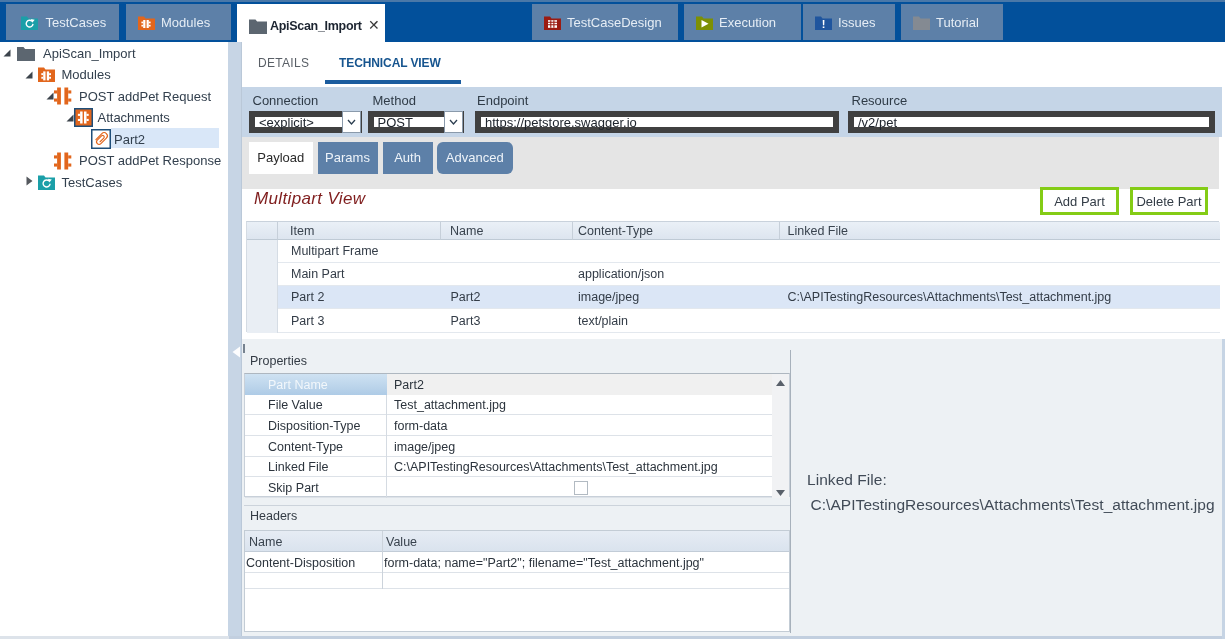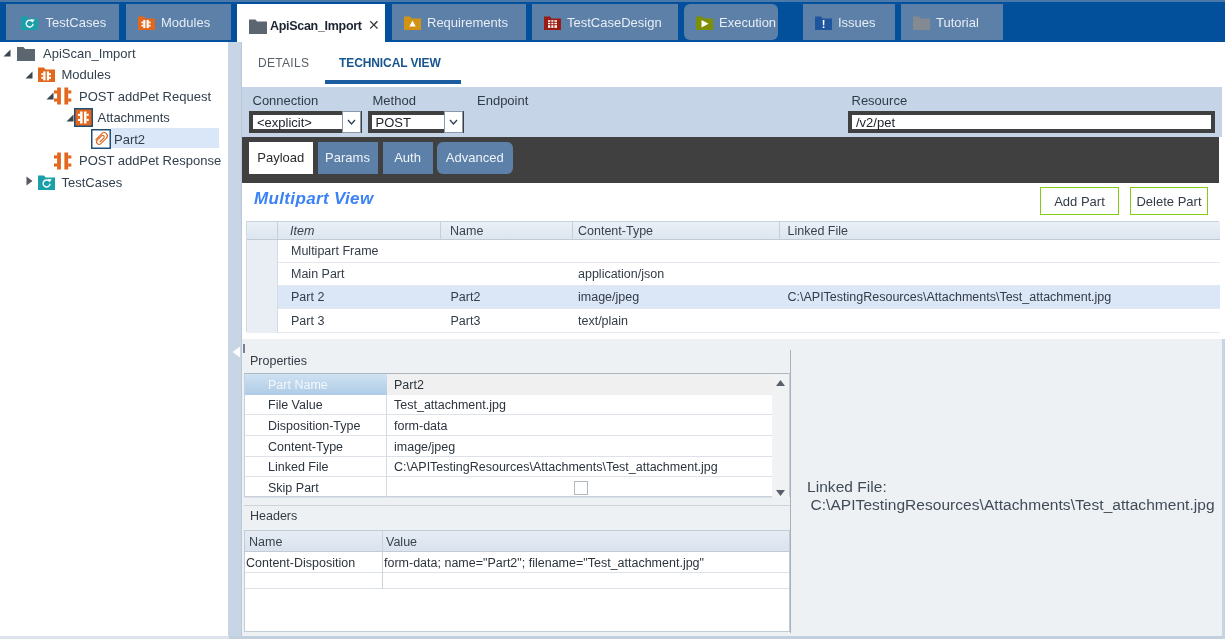--- a/index.html
+++ b/index.html
@@ -21,33 +21,33 @@
 .trow { position:absolute; height:20px; font-size:13px; color:#33404e; display:flex; align-items:center; }
 .texp { position:absolute; width:10px; height:10px; }
 .ticn { position:absolute; }
 
 
 #splitter { left:227.5px; top:42px; width:14.5px; height:597px; background:#c7d5e5; border-right:1px solid #bac8d8; }
 
 
 #detailsbar { left:242px; top:42px; width:977px; height:45px; background:#fff; }
 #band { left:242px; top:87px; width:980px; height:50px; background:#c5d5e7; }
-#pbar { left:242px; top:137px; width:977px; height:46px; background:#404040; }
+#pbar { left:242px; top:137px; width:977px; height:52px; background:#e5e5e5; }
 .ptab { position:absolute; top:4.5px; height:32px; background:#5d80a8; color:#eef3f9; font-size:13px;
   display:flex; align-items:center; justify-content:center; }
 .ptab.active { background:#fff; color:#2a2a2a; }
 
 .lbl { position:absolute; font-size:13px; color:#2f3b47; }
-.inp { position:absolute; height:22px; background:#fff; border:4px solid #404040; font-size:13px;
+.inp { position:absolute; height:22px; background:#fff; border:6px solid #404040; font-size:13px;
   color:#20262e; display:flex; align-items:center; padding-left:4px; }
 .combo-btn { position:absolute; height:22px; width:19px; background:#fff; border:1px solid #8a9aab; }
 
 
-#mpv { left:254px; top:189px; font-size:17px; font-weight:bold; font-style:italic; color:#3b82f6; letter-spacing:0.35px; }
-.btn { position:absolute; height:28px; background:#fff; border:1px solid #84cc16; font-size:13px;
+#mpv { left:254px; top:189px; font-size:17px; font-weight:normal; font-style:italic; color:#7f1d1d; letter-spacing:0.35px; }
+.btn { position:absolute; height:28px; background:#fff; border:3px solid #84cc16; font-size:13px;
   color:#333c46; display:flex; align-items:center; justify-content:center; }
 
 
 #tbl { left:246px; top:221px; width:973px; height:111px; background:#fff; border-top:1px solid #c9d2dc; border-left:1px solid #d4dbe3; }
 .th { position:absolute; top:0; height:18px; background:linear-gradient(#eaf0f7,#dde5ef);
   border-right:1px solid #c6cfd9; border-bottom:1px solid #bfcad5; font-size:12.5px; color:#39434e;
   display:flex; align-items:center; padding-left:12px; }
 .tr { position:absolute; height:23px; border-bottom:1px solid #e3e8ee; background:#fff; }
 .td { position:absolute; font-size:12.5px; color:#333c47; top:4px; }
 
@@ -98,40 +98,31 @@
     </div>
     <div class="ttab active" style="left:237px;width:148px;">
       <span class="ticon">
           <svg width="20" height="18" viewBox="0 0 20 18">
             <path fill="#5c6670" d="M1 2.5h6.5l1.6 2H19V17H1z"></path>
           </svg>
         </span>
       <span style="letter-spacing:-0.3px;">ApiScan_Import</span>
       <span style="position:absolute;left:131px;top:12.5px;font-weight:normal;color:#3a3a3a;font-size:14px;">✕</span>
     </div>
-    <div class="ttab" style="left:392px;width:134px;">
-      <span class="ticon">
-          <svg width="19" height="17" viewBox="0 0 19 17">
-            <path fill="#d29313" d="M1 2.5h6l1.5 1.9H18V16H1z"></path>
-            <path fill="#fff" d="M9.5 6.5l3.2 6H6.3z"></path>
-          </svg>
-        </span>
-      <span>Requirements</span>
-    </div>
     <div class="ttab" style="left:532px;width:146px;">
       <span class="ticon">
           <svg width="19" height="17" viewBox="0 0 19 17">
             <path fill="#9b1b12" d="M1 2.5h6l1.5 1.9H18V16H1z"></path>
             <rect x="5" y="6.2" width="9" height="7.6" fill="#fff"></rect>
             <path stroke="#9b1b12" stroke-width="1.1" d="M5 8.2h9M5 10.7h9M7.8 6.2v7.6M10.9 6.2v7.6" fill="none"></path>
           </svg>
         </span>
       <span>TestCaseDesign</span>
     </div>
-    <div class="ttab" style="left:684px;width:94px;border-radius:6px;">
+    <div class="ttab" style="left:684px;width:117px;">
       <span class="ticon">
           <svg width="19" height="17" viewBox="0 0 19 17">
             <path fill="#7d9004" d="M1 2.5h6l1.5 1.9H18V16H1z"></path>
             <path fill="#fff" d="M6.5 6l7 3.8-7 3.8z"></path>
           </svg>
         </span>
       <span>Execution</span>
     </div>
     <div class="ttab" style="left:803px;width:92px;">
       <span class="ticon">
@@ -248,34 +239,35 @@
     <div class="lbl" style="left:235px;top:6px;">Endpoint</div>
     <div class="lbl" style="left:609.5px;top:6px;">Resource</div>
     <div class="inp" style="left:7px;top:24px;width:113px;">&lt;explicit&gt;</div>
     <div class="combo-btn" style="left:100px;top:24px;"><svg width="17" height="20" viewBox="0 0 17 20">
           <path fill="none" stroke="#2c3e50" stroke-width="1.3" d="M5 8l3.5 4L12 8"></path>
         </svg></div>
     <div class="inp" style="left:125.5px;top:24px;width:96px;">POST</div>
     <div class="combo-btn" style="left:202px;top:24px;"><svg width="17" height="20" viewBox="0 0 17 20">
           <path fill="none" stroke="#2c3e50" stroke-width="1.3" d="M5 8l3.5 4L12 8"></path>
         </svg></div>
+    <div class="inp" style="left:233px;top:24px;width:364px;">https://petstore.swagger.io</div>
     <div class="inp" style="left:606px;top:24px;width:367px;">/v2/pet</div>
   </div>
   <div class="abs" id="pbar">
     <div class="ptab active" style="left:7px;width:63.5px;">Payload</div>
     <div class="ptab" style="left:75.5px;width:60px;">Params</div>
     <div class="ptab" style="left:140.5px;width:50px;">Auth</div>
     <div class="ptab" style="left:195px;width:75.5px;border-radius:6px;">Advanced</div>
   </div>
   <div class="abs" id="mpv">Multipart View</div>
   <div class="btn" style="left:1040px;top:187px;width:79px;">Add Part</div>
   <div class="btn" style="left:1130px;top:187px;width:78px;">Delete Part</div>
   <div class="abs" id="tbl">
     <div class="th" style="left:0;width:31px;padding-left:0;"></div>
-    <div class="th" style="left:31px;width:163px;font-style:italic;">Item</div>
+    <div class="th" style="left:31px;width:163px;">Item</div>
     <div class="th" style="left:194px;width:132px;padding-left:9px;">Name</div>
     <div class="th" style="left:326px;width:206.5px;padding-left:5px;">Content-Type</div>
     <div class="th" style="left:532.5px;width:440.5px;padding-left:8px;border-right:none;">Linked File</div>
     <div class="tr" style="top:18px;width:973px;">
       <div class="td" style="left:44px;">Multipart Frame</div>
     </div>
     <div class="tr" style="top:41.2px;width:973px;">
       <div class="td" style="left:44px;">Main Part</div>
       <div class="td" style="left:331px;">application/json</div>
     </div>
@@ -346,20 +338,20 @@
       <div class="ptext" style="left:141px;top:3.5px;color:#39434e;">Value</div>
       <div class="prow" style="top:21.5px;height:20.5px;">
           <div class="ptext" style="left:1px;top:3px;">Content-Disposition</div>
           <div class="ptext" style="left:139px;top:3px;">form-data; name="Part2"; filename="Test_attachment.jpg"</div>
         </div>
       <div class="prow" style="top:42px;height:16px;"></div>
       <div style="position:absolute;left:136.5px;top:0;width:1px;height:58px;background:#ccd3db;"></div>
     </div>
   </div>
   <div class="abs" style="left:791.5px;top:339px;width:427.5px;height:294px;background:#edf1f4;">
-    <div style="position:absolute;left:15.5px;top:132px;font-size:15.5px;letter-spacing:0.05px;color:#414b57;margin-top:7px;">Linked File:</div>
+    <div style="position:absolute;left:15.5px;top:132px;font-size:15.5px;letter-spacing:0.05px;color:#414b57;">Linked File:</div>
     <div style="position:absolute;left:19px;top:157px;font-size:15.5px;letter-spacing:0.05px;color:#414b57;">C:\APITestingResources\Attachments\Test_attachment.jpg</div>
   </div>
   <div class="abs" id="rightpanel-divider"></div>
   <div class="abs" id="borders-bottom"></div>
   <div class="abs" id="borders-bottom-left"></div>
   <div class="abs" id="borders-right2"></div>
 </div>
 
 </body></html>

